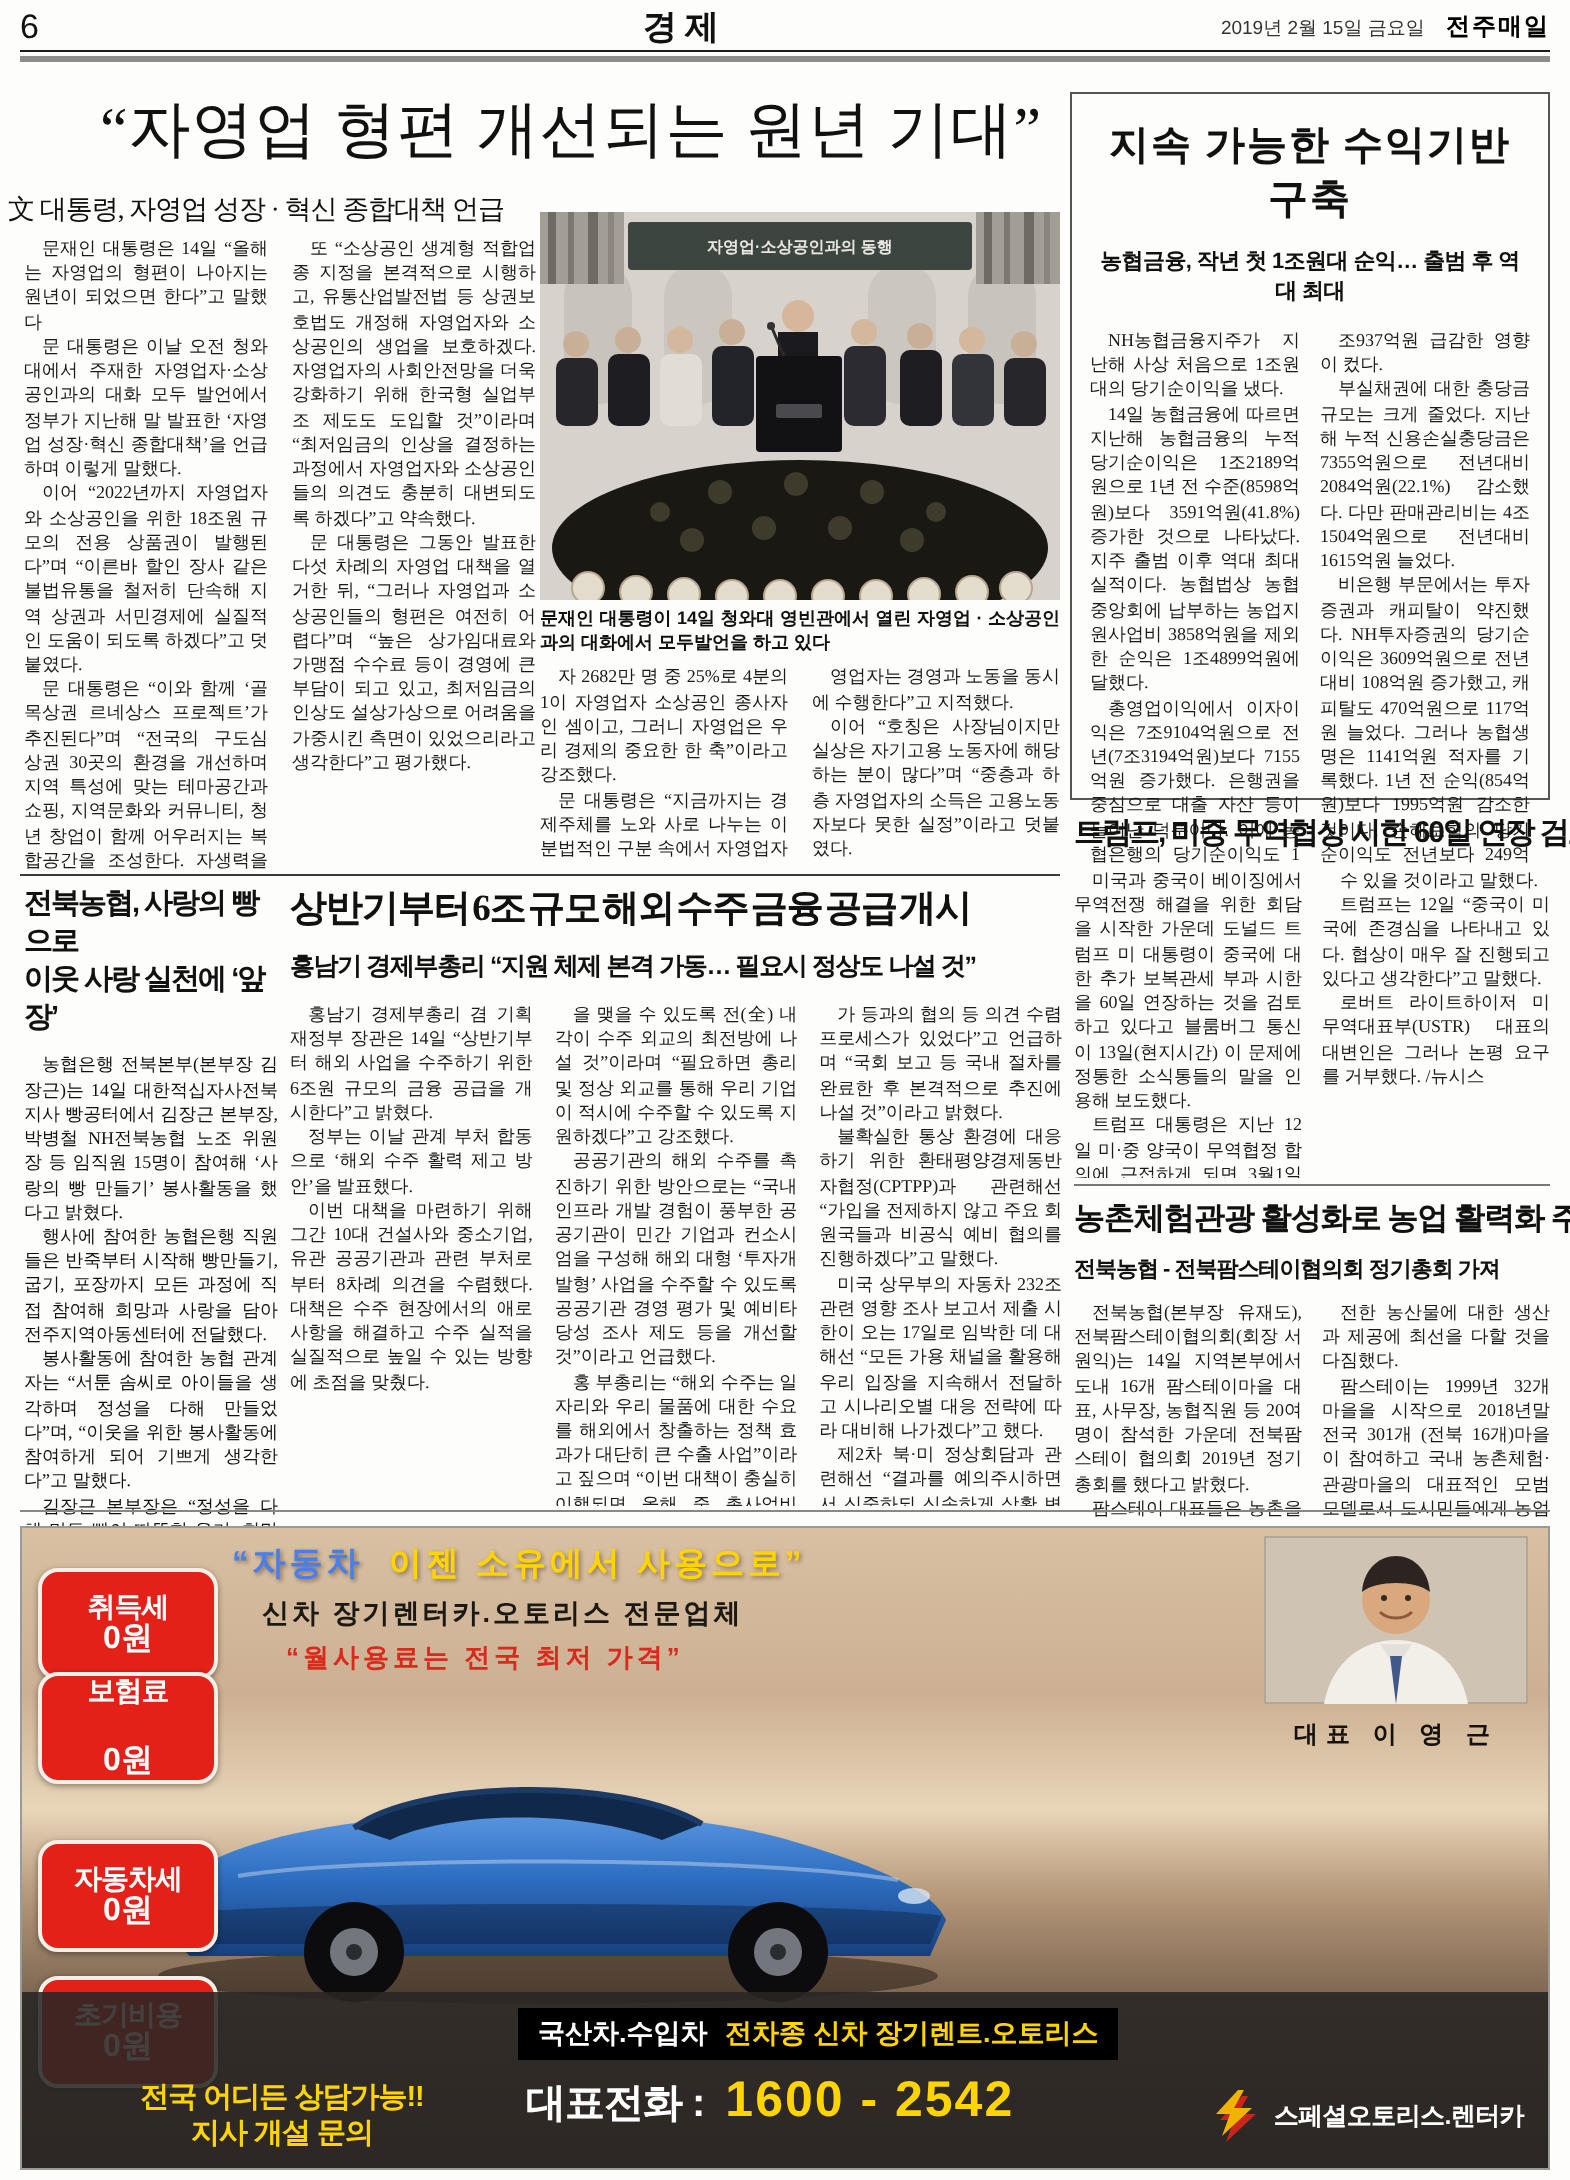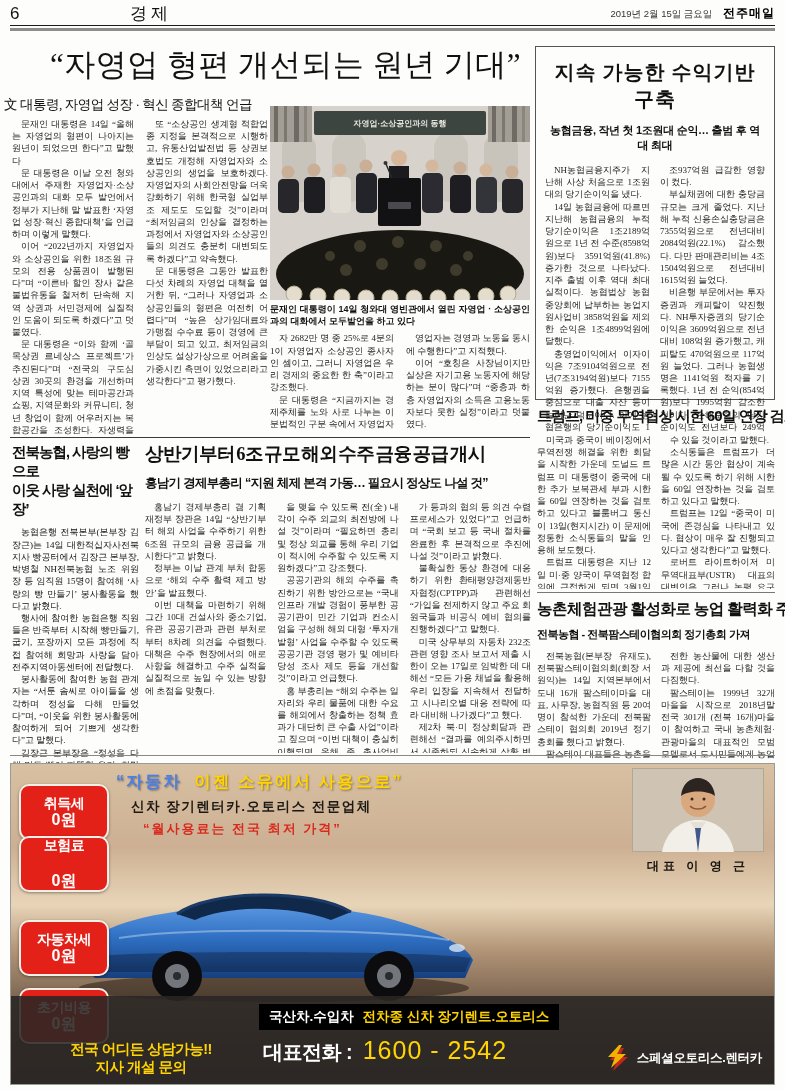--- a/index.html
+++ b/index.html
@@ -8,21 +8,21 @@
     position:relative; width:785px; height:1090px; margin:0 auto;
     background:#fdfdfb; color:#111; overflow:hidden;
     font-family:"Liberation Serif","DejaVu Serif",serif;
   }
   .sans { font-family:"Liberation Sans","DejaVu Sans",sans-serif; }
 
   
   .hdr { position:absolute; left:10px; right:10px; top:2px; height:24px;
          display:flex; align-items:center; border-bottom:1px solid #1c1c1c; }
   .hdr .pageno { font-size:17px; width:120px; }
-  .hdr .section { flex:1; text-align:left; font-size:17px; font-weight:normal; letter-spacing:4px; }
+  .hdr .section { flex:1; text-align:center; font-size:17px; font-weight:bold; letter-spacing:4px; }
   .hdr .right { width:220px; text-align:right; font-size:9.5px; color:#333; }
   .hdr .paper { font-weight:bold; font-size:12px; color:#000; margin-left:8px; letter-spacing:1px; }
   .hdr-rule { position:absolute; left:10px; right:10px; top:28px; height:3px; background:#8d8d8d; }
 
   
   .cols { display:flex; gap:12px; }
   .col  { flex:1; overflow:hidden; font-size:9px; line-height:1.36; text-align:justify; color:#1a1a1a; }
   .col p { text-indent:9px; margin:0; }
   .byline { text-align:right; font-size:9px; margin-top:2px; }
   .divider { position:absolute; background:#3a3a3a; height:1px; }
@@ -91,21 +91,21 @@
   .adbox .l { font-size:14px; font-weight:bold; letter-spacing:-0.5px; }
   .adbox .v { font-size:16px; font-weight:bold; }
   .ad-strip { position:absolute; left:0; right:0; bottom:0; height:88px; background:rgba(41,38,35,0.88); }
   .consult { position:absolute; left:6px; top:44px; width:248px; text-align:center;
              color:#ffd400; font-weight:bold; font-size:14.5px; line-height:1.25; letter-spacing:-0.5px; }
   .blk-label { position:absolute; left:248px; top:8px; background:#000; padding:4px 10px;
                font-size:13.5px; font-weight:bold; white-space:nowrap; }
   .blk-label .w { color:#fff; } .blk-label .y { color:#ffd400; margin-left:5px; }
   .phone { position:absolute; left:252px; top:40px; white-space:nowrap; }
   .phone .pl { color:#fff; font-weight:bold; font-size:20px; letter-spacing:-0.5px; }
-  .phone .pn { color:#ffd400; font-weight:normal; font-size:25px; letter-spacing:1px; margin-left:6px; }
+  .phone .pn { color:#ffd400; font-weight:bold; font-size:25px; letter-spacing:1px; margin-left:6px; }
   .brandline { position:absolute; right:12px; top:48px; display:flex; align-items:center; gap:6px; }
   .brand-name { color:#fff; font-weight:bold; font-size:12.5px; letter-spacing:-0.3px; }
   .car { position:absolute; left:48px; top:96px; }
 </style>
 </head>
 <body>
 
 <div class="page">
 
   <div class="hdr sans">
@@ -308,21 +308,20 @@
 
   <div class="trump sans">
     <div class="hl">트럼프, 미중 무역협상 시한 60일 연장 검토</div>
     <div class="cols" style="font-family:'Liberation Serif','DejaVu Serif',serif;">
       <div class="col">
           <p>미국과 중국이 베이징에서 무역전쟁 해결을 위한 회담을 시작한 가운데 도널드 트럼프 미 대통령이 중국에 대한 추가 보복관세 부과 시한을 60일 연장하는 것을 검토하고 있다고 블룸버그 통신이 13일(현지시간) 이 문제에 정통한 소식통들의 말을 인용해 보도했다.</p>
           <p>트럼프 대통령은 지난 12일 미·중 양국이 무역협정 합의에 근접하게 되면 3월1일까지인 협상 시한을 연장할</p>
         </div>
       <div class="col">
           <p>수 있을 것이라고 말했다.</p>
-          <p>소식통들은 트럼프가 더 많은 시간 동안 협상이 계속될 수 있도록 하기 위해 시한을 60일 연장하는 것을 검토하고 있다고 말했다.</p>
           <p>트럼프는 12일 “중국이 미국에 존경심을 나타내고 있다. 협상이 매우 잘 진행되고 있다고 생각한다”고 말했다.</p>
           <p>로버트 라이트하이저 미 무역대표부(USTR) 대표의 대변인은 그러나 논평 요구를 거부했다.   /뉴시스</p>
         </div>
     </div>
   </div>
 
   <div class="divider" style="left:537px; top:592px; width:238px; background:#777;"></div>
 
   <div class="farm">
     <div class="hl">농촌체험관광 활성화로 농업 활력화 주도</div>

